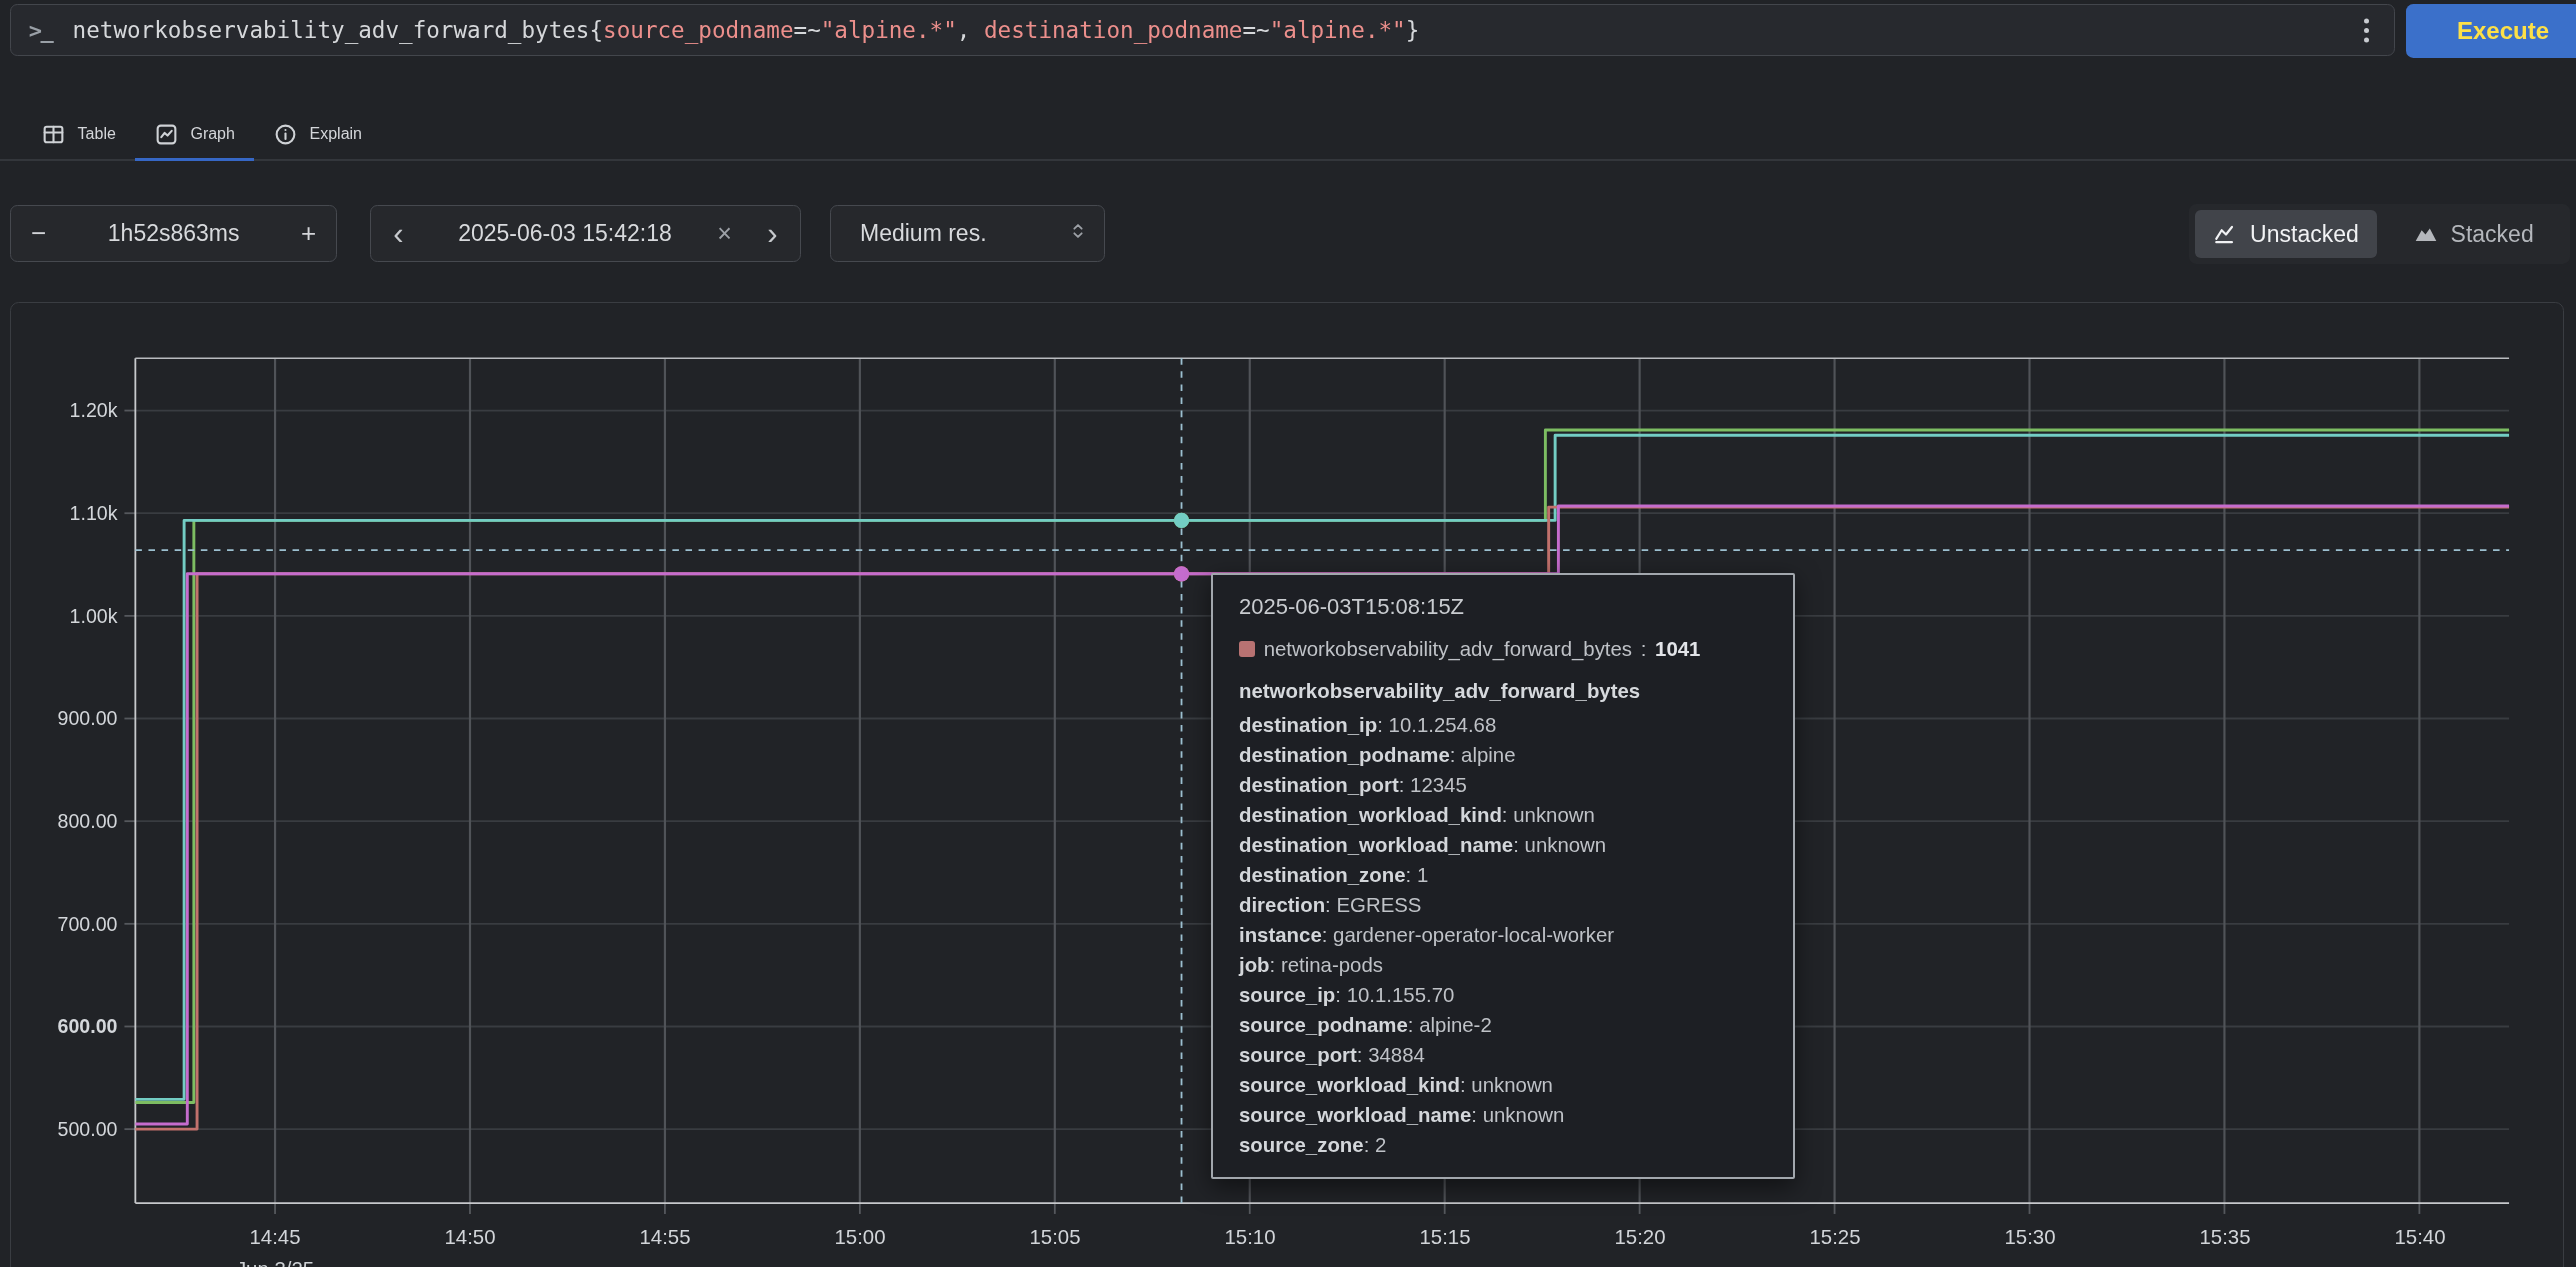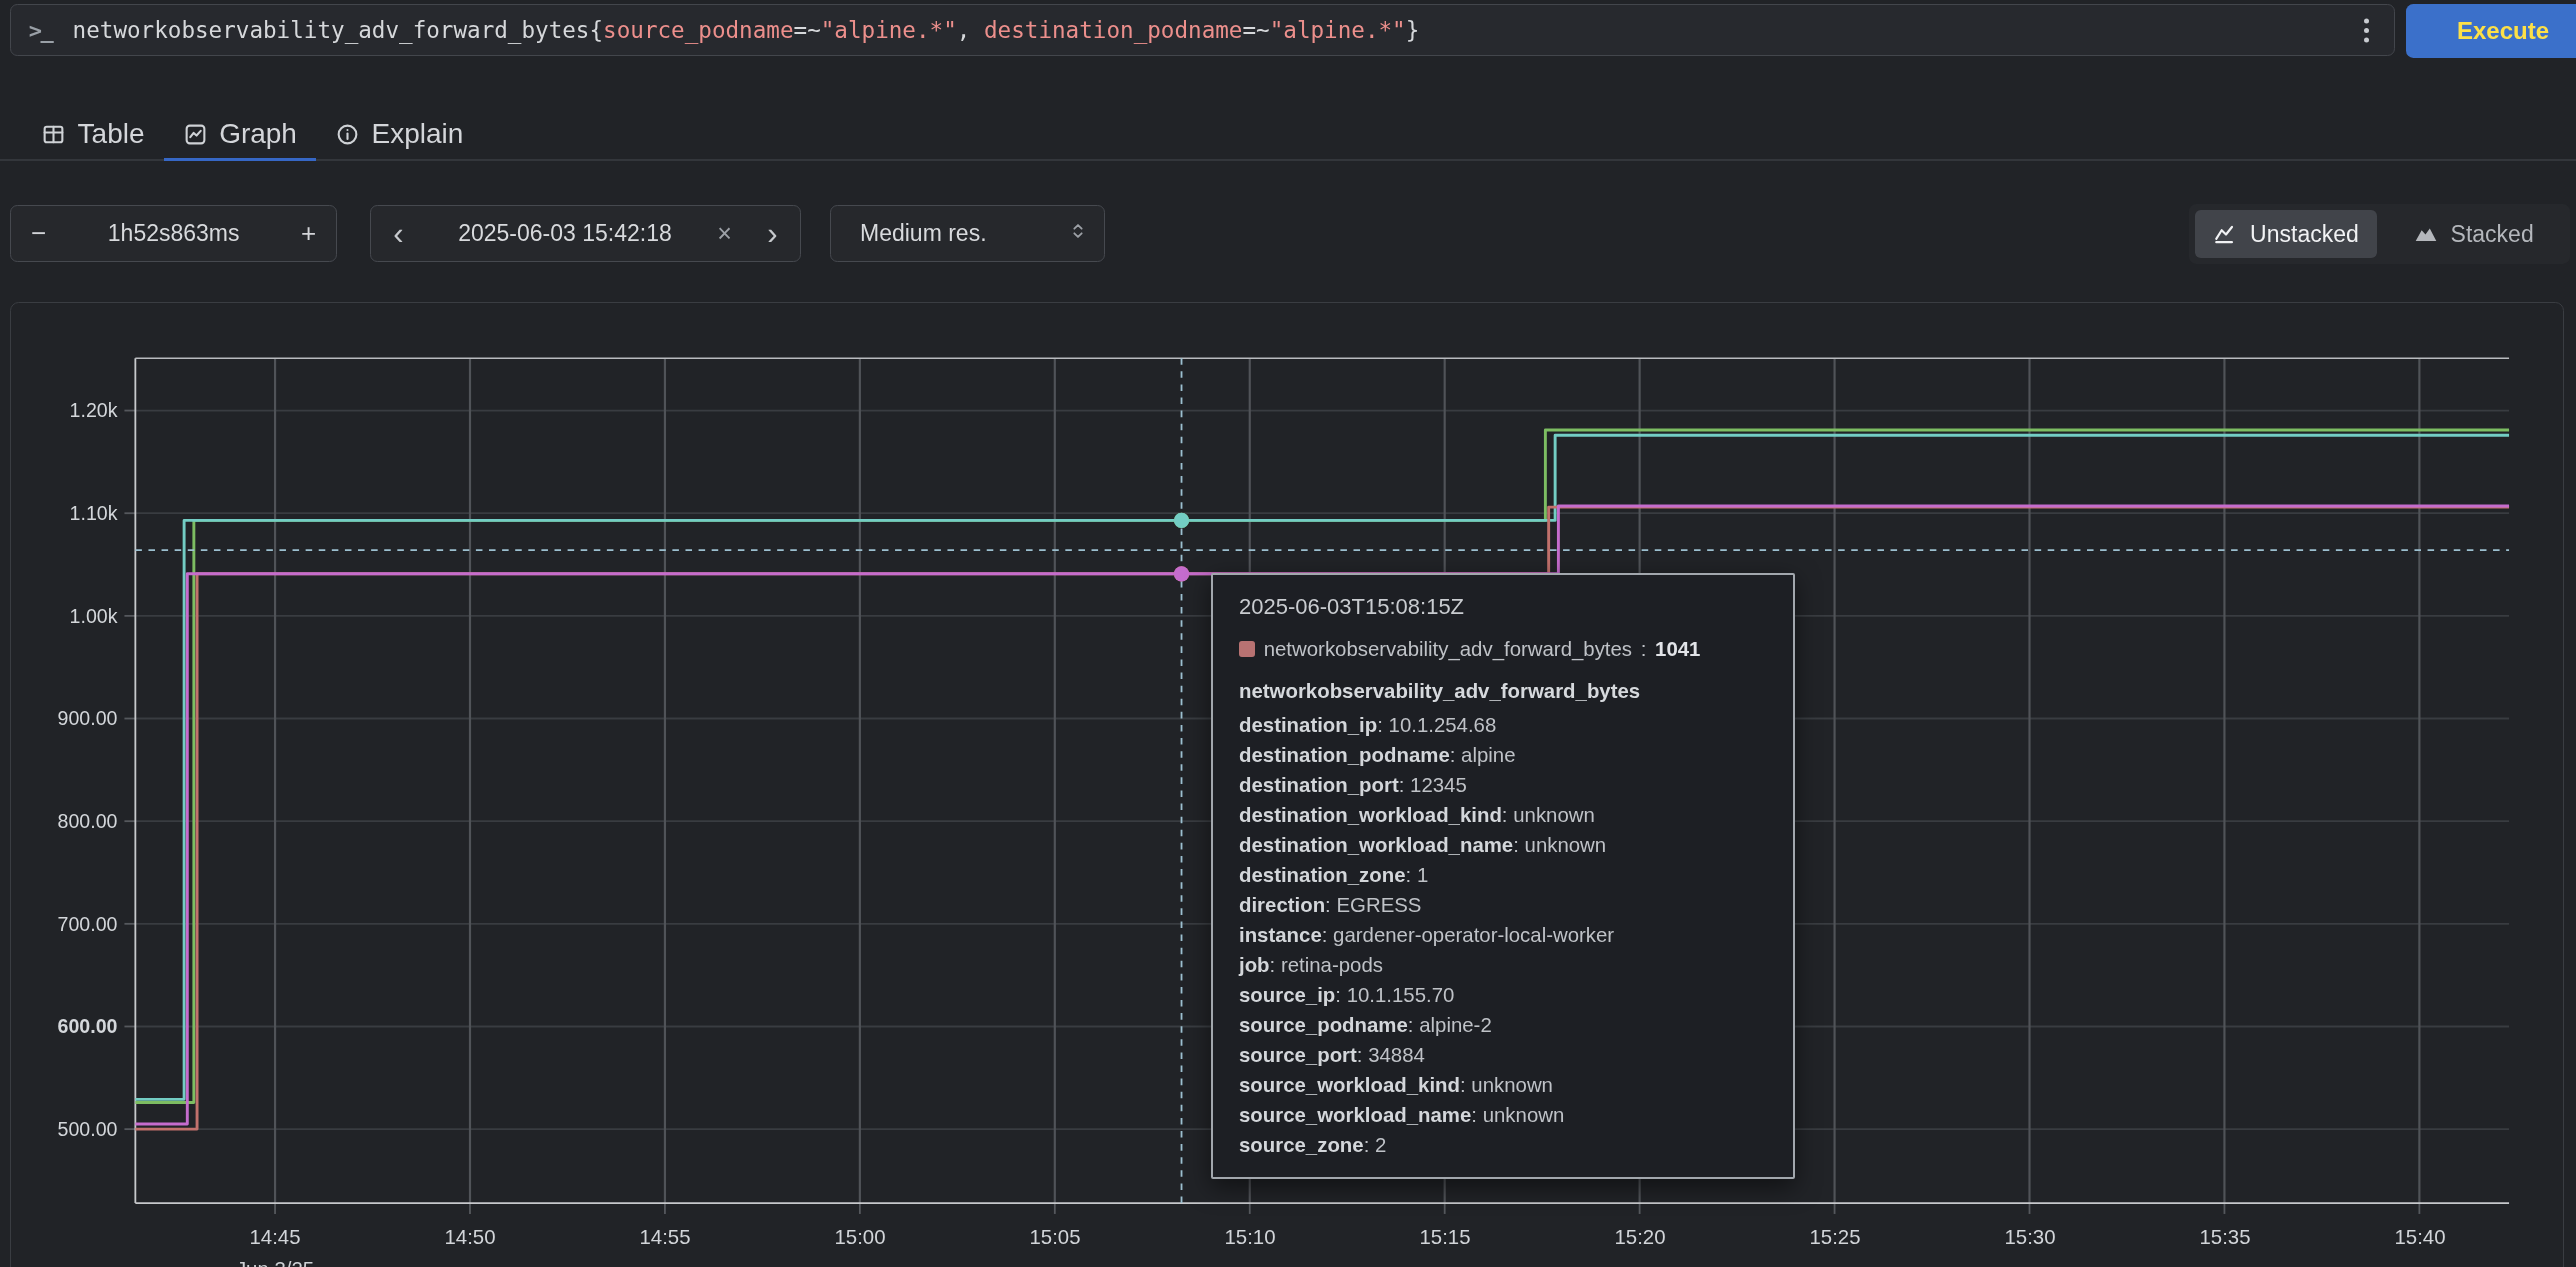--- a/index.html
+++ b/index.html
@@ -27,21 +27,21 @@
   .kebab .dots{width:5.1px;height:5.1px;border-radius:50%;background:#c8cbd0;
     box-shadow:0 -9.5px 0 #c8cbd0,0 9.5px 0 #c8cbd0;}
   .execute{position:absolute;left:2406px;top:3.6px;width:194px;height:54px;border:none;
     background:var(--blue);color:#fde047;font-size:24px;font-weight:bold;border-radius:7.3px;
     font-family:inherit;cursor:pointer;}
 
   
   .tabbar{position:absolute;left:0;top:109px;width:2576px;height:52px;
     border-bottom:2.2px solid #33363b;padding-left:22px;display:flex;align-items:stretch;}
   .tab{position:relative;display:inline-flex;align-items:center;gap:11.6px;padding:0 19px;
-    font-size:28px;color:#d4d6da;cursor:pointer;}
+    font-size:16px;color:#d4d6da;cursor:pointer;}
   .tab svg{width:25px;height:25px;stroke:#cfd2d6;}
   .tab.active::after{content:"";position:absolute;left:0;right:0;bottom:-2.2px;height:2.9px;
     background:var(--underline);}
 
   
   .ctl{position:absolute;top:205px;height:57px;background:var(--box-bg);
     border:1.5px solid var(--box-border);border-radius:7.3px;display:flex;align-items:center;
     font-size:23px;color:#d8dadd;}
   .ctl-btn{background:none;border:none;color:#d2d4d8;font-size:26px;cursor:pointer;
     width:55px;height:100%;font-family:inherit;display:flex;align-items:center;justify-content:center;}

